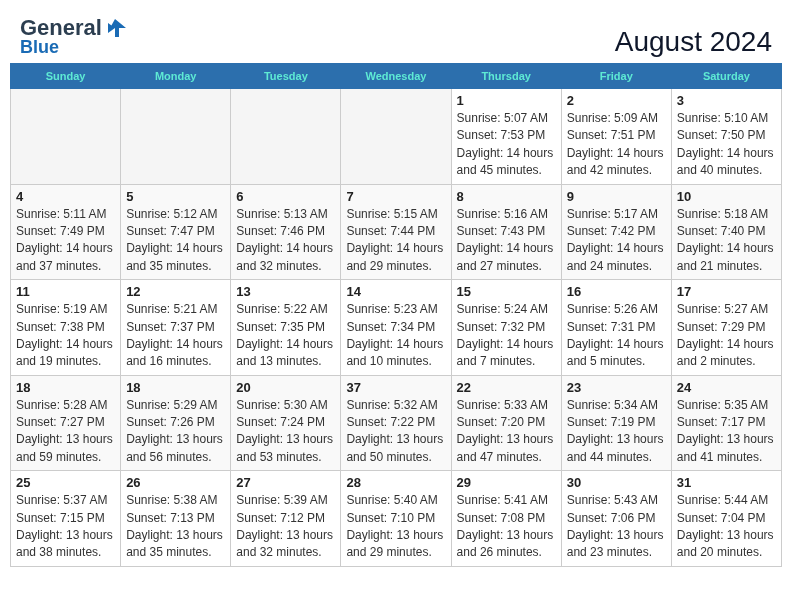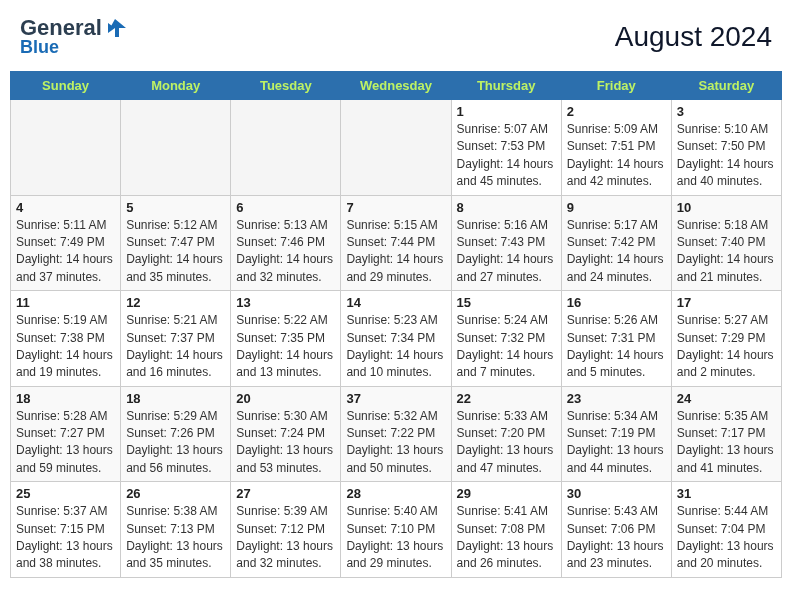--- a/index.html
+++ b/index.html
@@ -6,22 +6,21 @@
     body {
       font-family: Arial, sans-serif;
       background: #fff;
       width: 792px;
       min-height: 612px;
       padding: 10px;
     }
     .header {
       display: flex;
       justify-content: space-between;
-      align-items: center;
-      margin-bottom: 8px;
+      align-items: flex-end;
       padding: 5px 10px;
     }
     .logo {
       display: flex;
       flex-direction: column;
       align-items: flex-start;
     }
     .title-block {
       text-align: right;
     }
@@ -34,24 +33,24 @@
       font-size: 16px;
       color: #2c3e50;
     }
     table {
       width: 100%;
       border-collapse: collapse;
       table-layout: fixed;
     }
     th {
       background-color: #2c6fad;
-      color: #bef264;
+      color: #5eead4;
       text-align: center;
       padding: 6px 4px;
-      font-size: 13px;
+      font-size: 11px;
       font-weight: bold;
       border: 1px solid #2c6fad;
     }
     td {
       vertical-align: top;
       border: 1px solid #ccc;
       padding: 4px 5px;
       font-size: 10.5px;
       color: #333;
       height: 88px;

